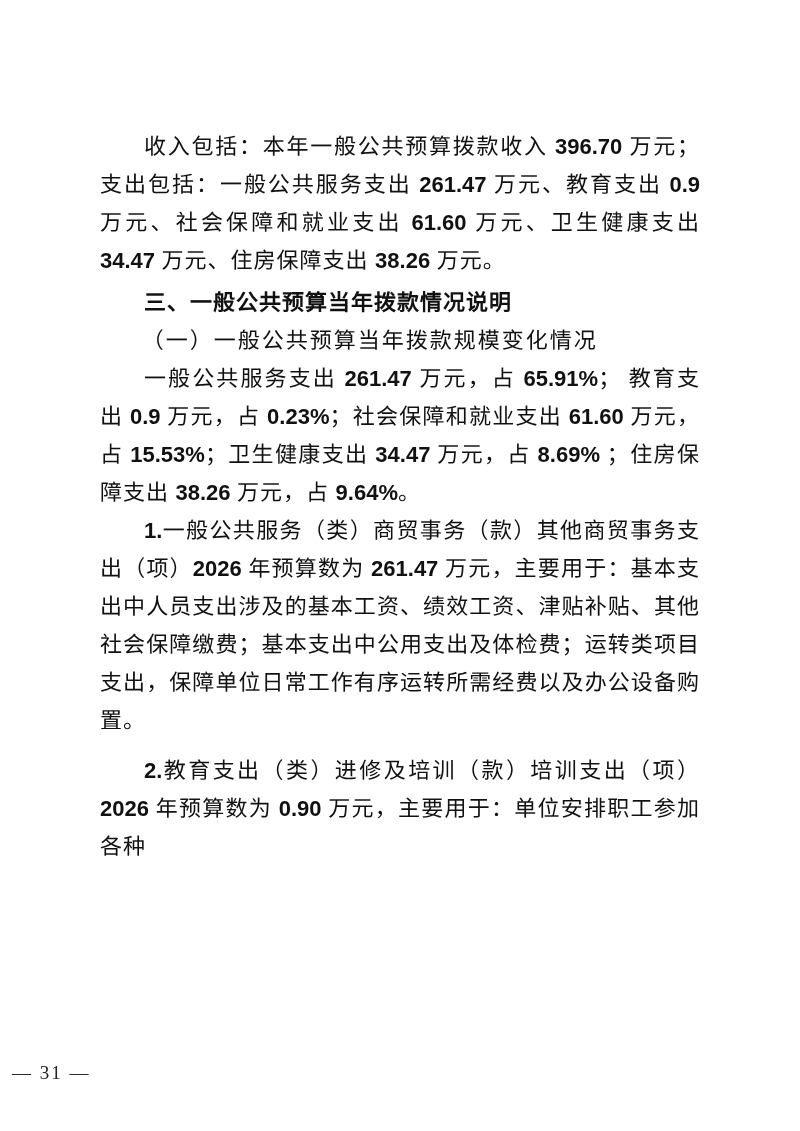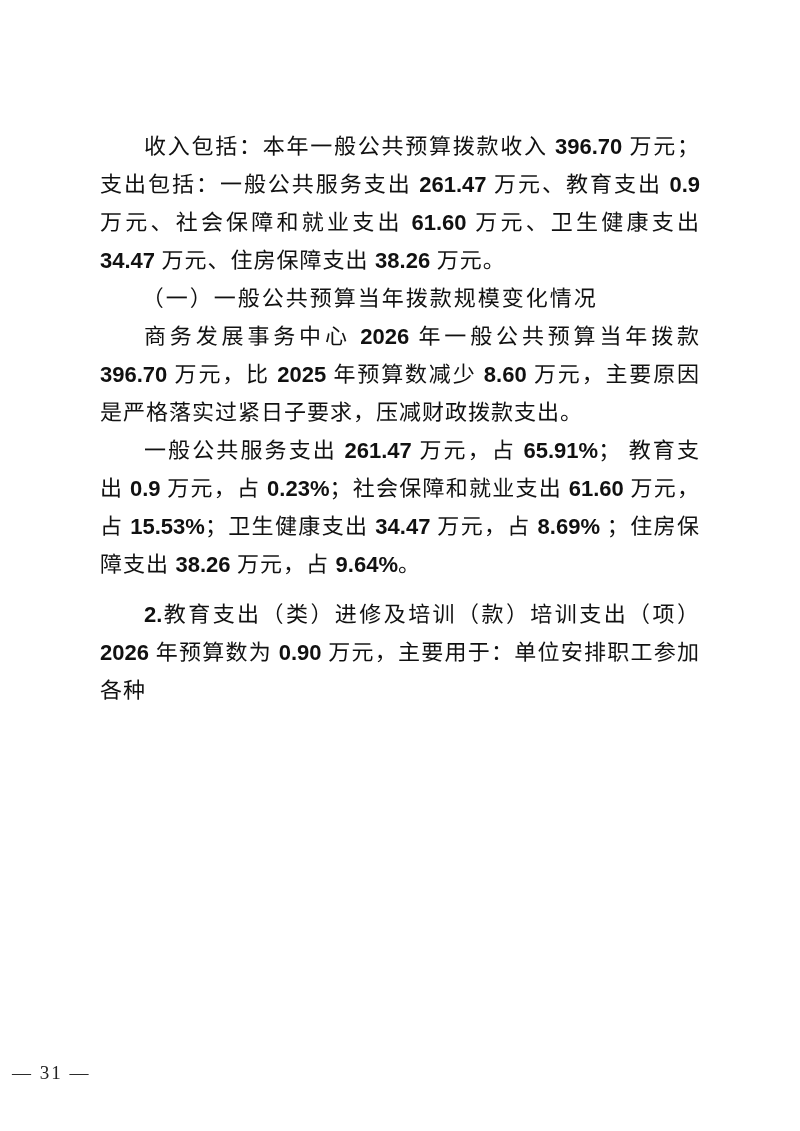--- a/index.html
+++ b/index.html
@@ -72,29 +72,30 @@
   }
 </style>
 </head>
 <body>
 
 <div class="page">
   <main class="doc">
 
     <p class="para"><span class="zh">收入包括：本年一般公共预算拨款收入 </span><span class="num">396.70</span><span class="zh"> 万元；支出包括：一般公共服务支出 </span><span class="num">261.47</span><span class="zh"> 万元、教育支出 </span><span class="num">0.9</span><span class="zh"> 万元、社会保障和就业支出 </span><span class="num">61.60</span><span class="zh"> 万元、卫生健康支出 </span><span class="num">34.47</span><span class="zh"> 万元、住房保障支出 </span><span class="num">38.26</span><span class="zh"> 万元。</span></p>
 
+    <h2 class="h-heiti">三、一般公共预算当年拨款情况说明</h2>
 
     <h3 class="h-kaiti">（一）一般公共预算当年拨款规模变化情况</h3>
 
-    <p class="para"><span class="zh">商务发展事务中心 </span><span class="num">2026</span><span class="zh"> 年一般公共预算当年拨款 </span><span class="num">396.70</span><span class="zh"> 万元，比 </span><span class="num">2025</span><span class="zh"> 年预算数减少 </span><span class="num">8.60</span><span class="zh"> 万元，主要原因是严格落实过紧日子要求，压减财政拨款支出。</span></p>
 
 
     <p class="para"><span class="zh">一般公共服务支出 </span><span class="num">261.47</span><span class="zh"> 万元，占 </span><span class="num">65.91%</span><span class="zh">； 教育支出 </span><span class="num">0.9</span><span class="zh"> 万元，占 </span><span class="num">0.23%</span><span class="zh">；社会保障和就业支出 </span><span class="num">61.60</span><span class="zh"> 万元，占 </span><span class="num">15.53%</span><span class="zh">；卫生健康支出 </span><span class="num">34.47</span><span class="zh"> 万元，占 </span><span class="num">8.69%</span><span class="zh"> ；住房保障支出 </span><span class="num">38.26</span><span class="zh"> 万元，占 </span><span class="num">9.64%</span><span class="zh">。</span></p>
 
 
+    <p class="para"><span class="num">1.</span><span class="zh">一般公共服务（类）商贸事务（款）其他商贸事务支出（项）</span><span class="num">2026</span><span class="zh"> 年预算数为 </span><span class="num">261.47</span><span class="zh"> 万元，主要用于：基本支出中人员支出涉及的基本工资、绩效工资、津贴补贴、其他社会保障缴费；基本支出中公用支出及体检费；运转类项目支出，保障单位日常工作有序运转所需经费以及办公设备购置。</span></p>
 
     <p class="para mt-c"><span class="num">2.</span><span class="zh">教育支出（类）进修及培训（款）培训支出（项）</span><span class="num">2026</span><span class="zh"> 年预算数为 </span><span class="num">0.90</span><span class="zh"> 万元，主要用于：单位安排职工参加各种</span></p>
 
   </main>
 
   <footer class="page-footer">
     <span class="page-number">— 31 —</span>
   </footer>
 </div>
 

